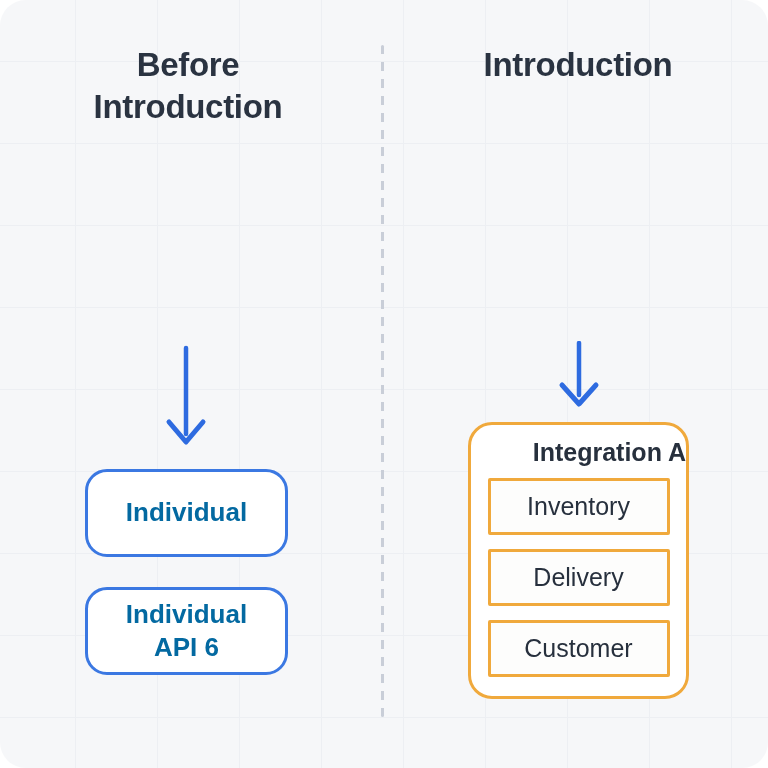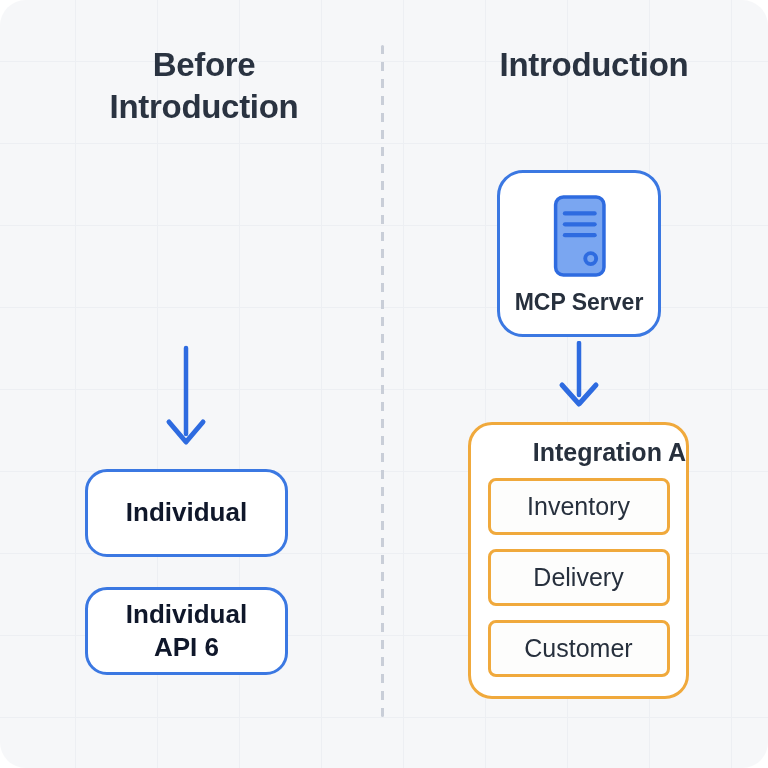--- a/index.html
+++ b/index.html
@@ -13,54 +13,54 @@
     background-size:82px 82px;
     background-position:75px 61px;
   }
   .divider{
     position:absolute;left:381px;top:45px;width:3px;height:672px;
     background:repeating-linear-gradient(to bottom,#C9CED8 0 9px,transparent 9px 17px);
     border-radius:2px;
   }
   .col-title{
     position:absolute;top:44px;text-align:center;
-    font-size:33px;font-weight:700;line-height:1.28;color:#2A3341;letter-spacing:-.3px;padding-left:16px;
+    font-size:33px;font-weight:700;line-height:1.28;color:#2A3341;letter-spacing:-.3px;
   }
   .col-title.before{left:0;width:376px;}
   .col-title.after{left:388px;width:380px;}
   .card{
     position:absolute;width:164px;background:#ffffff;border:3.5px solid #3B78E2;
     border-radius:26px;box-sizing:border-box;display:flex;flex-direction:column;
     align-items:center;justify-content:center;
   }
   .card.agent{left:103px;top:170px;height:166px;}
   .card.server{left:497px;top:170px;height:167px;}
   .card-label{font-size:23px;font-weight:600;color:#27303D;margin-top:4px;}
   .arrow{position:absolute;}
   .arrow.left-arrow{left:159px;top:344px;}
   .arrow.right-arrow{left:552px;top:341px;}
   .api-box{
     position:absolute;left:85px;width:203px;height:88px;background:#ffffff;
     border:3.5px solid #3B78E2;border-radius:22px;box-sizing:border-box;
     display:flex;align-items:center;justify-content:center;text-align:center;
-    font-size:26px;font-weight:600;line-height:1.28;color:#0f172a;
+    font-size:26px;font-weight:600;line-height:1.28;color:#0369a1;
   }
   .api-box.api1{top:469px;}
   .api-box.api2{top:587px;}
   .integration{
     position:absolute;left:468px;top:422px;width:221px;height:277px;
     background:#ffffff;border:3.5px solid #F0A93C;border-radius:24px;
     box-sizing:border-box;text-align:right;
   }
   .integration-title{
     margin-top:13px;margin-bottom:11px;font-size:25px;font-weight:600;color:#27303D;
   }
   .integration-item{
     width:182px;height:57px;margin:0 auto 14px;box-sizing:border-box;
-    border:3px solid #F0A93C;border-radius:8px;background:#FDFDFC;
+    border:3px solid #F0A93C;border-radius:2px;background:#FDFDFC;
     display:flex;align-items:center;justify-content:center;
     font-size:25px;font-weight:500;color:#27303D;
   }
 </style>
 </head>
 <body>
 
 <div class="canvas">
 
   <div class="divider"></div>
@@ -88,32 +88,20 @@
     <div>
       <div>Individual</div>
       <div>API 6</div>
     </div>
   </div>
 
   <div class="col-title after">
     <div>Introduction</div>
   </div>
 
-  <div class="card server">
-    <span>
-      <svg width="78" height="90" viewBox="0 0 100 112" aria-hidden="true">
-        <rect x="20" y="6" width="62" height="100" rx="10" fill="#7AA6F1" stroke="#2E6BE0" stroke-width="4.5"></rect>
-        <line x1="32" y1="27" x2="70" y2="27" stroke="#2E6BE0" stroke-width="5.5" stroke-linecap="round"></line>
-        <line x1="32" y1="41" x2="70" y2="41" stroke="#2E6BE0" stroke-width="5.5" stroke-linecap="round"></line>
-        <line x1="32" y1="55" x2="70" y2="55" stroke="#2E6BE0" stroke-width="5.5" stroke-linecap="round"></line>
-        <circle cx="65" cy="85" r="7" fill="none" stroke="#2E6BE0" stroke-width="5"></circle>
-      </svg>
-    </span>
-    <div class="card-label">MCP Server</div>
-  </div>
 
   <span class="arrow right-arrow">
     <svg width="54" height="72" viewBox="0 0 54 72" aria-hidden="true">
       <path d="M27,2 L27,54" stroke="#2E6BE0" stroke-width="4.5" stroke-linecap="round" fill="none"></path>
       <path d="M10,44 L27,63 L44,44" stroke="#2E6BE0" stroke-width="5" stroke-linecap="round" stroke-linejoin="round" fill="none"></path>
     </svg>
   </span>
 
   <div class="integration">
     <div class="integration-title">Integration A</div>

